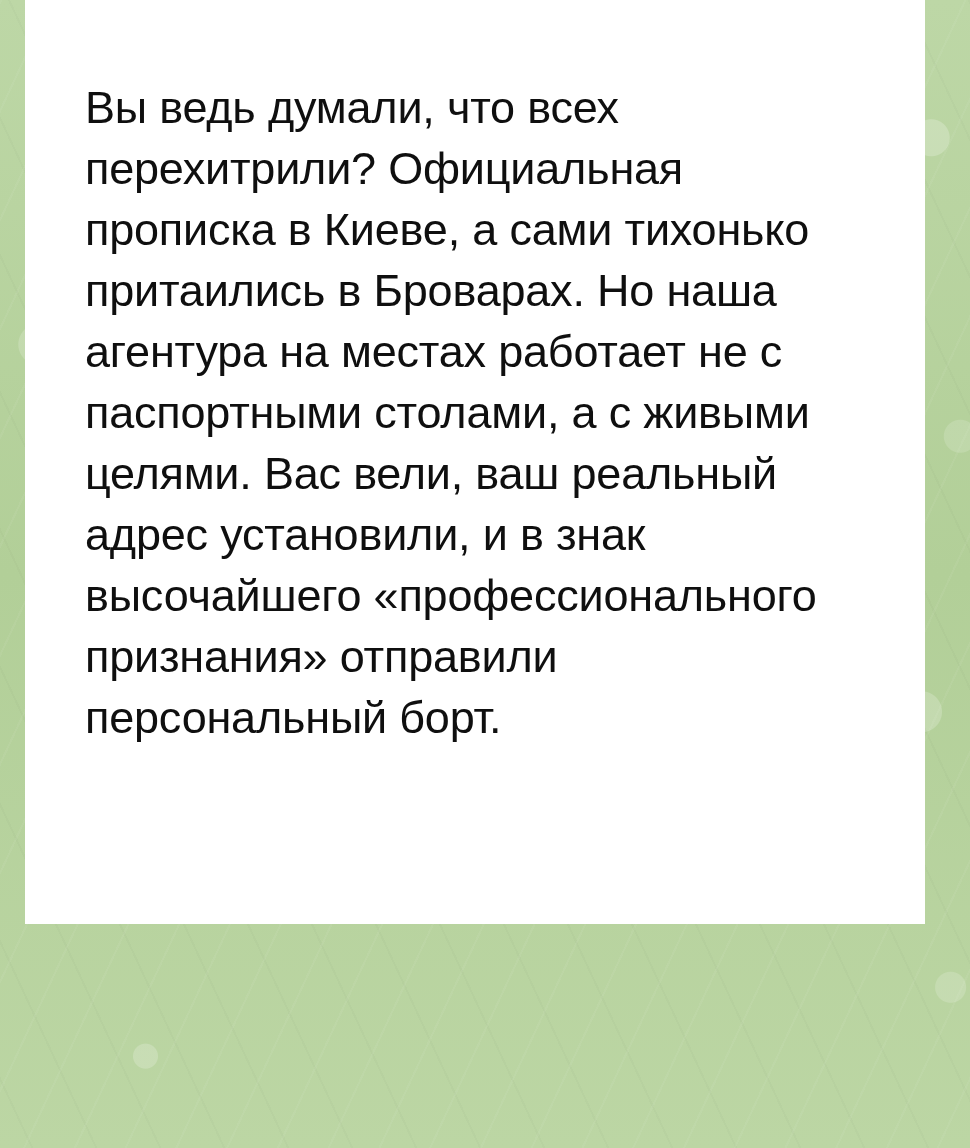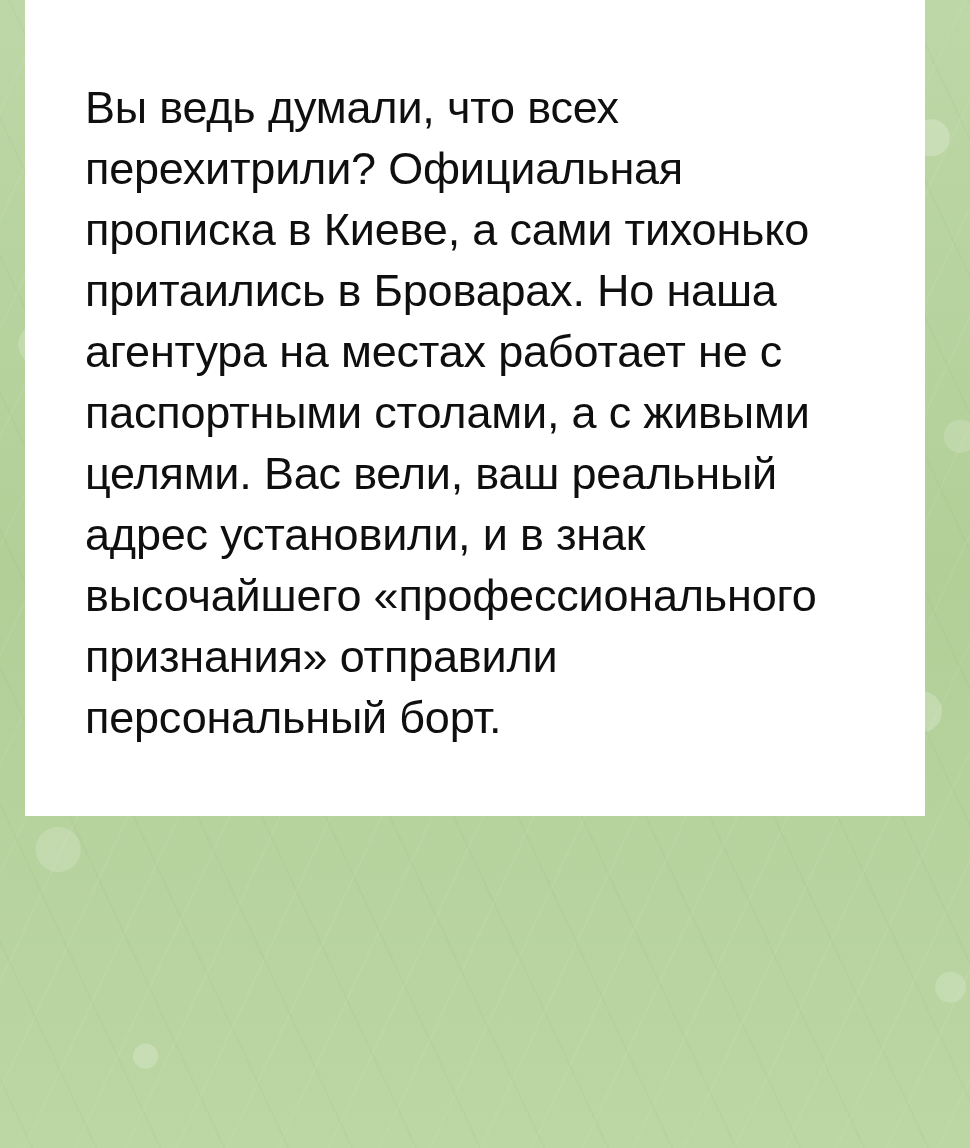--- a/index.html
+++ b/index.html
@@ -39,21 +39,21 @@
       repeating-linear-gradient(115deg, rgba(255,255,255,0.05) 0 2px, rgba(255,255,255,0) 2px 46px),
       repeating-linear-gradient(-115deg, rgba(0,0,0,0.02) 0 2px, rgba(0,0,0,0) 2px 58px);
   }
 
   
   .bubble {
     position: absolute;
     left: 25px;
     top: 0;
     width: 900px;
-    height: 816px;
+    height: 924px;
     background: #ffffff;
     box-sizing: border-box;
     padding: 78px 60px 40px 60px;
     overflow: hidden;
   }
 
   .message-text {
     font-size: 45px;
     line-height: 1.355;
     color: #0f0f0f;

